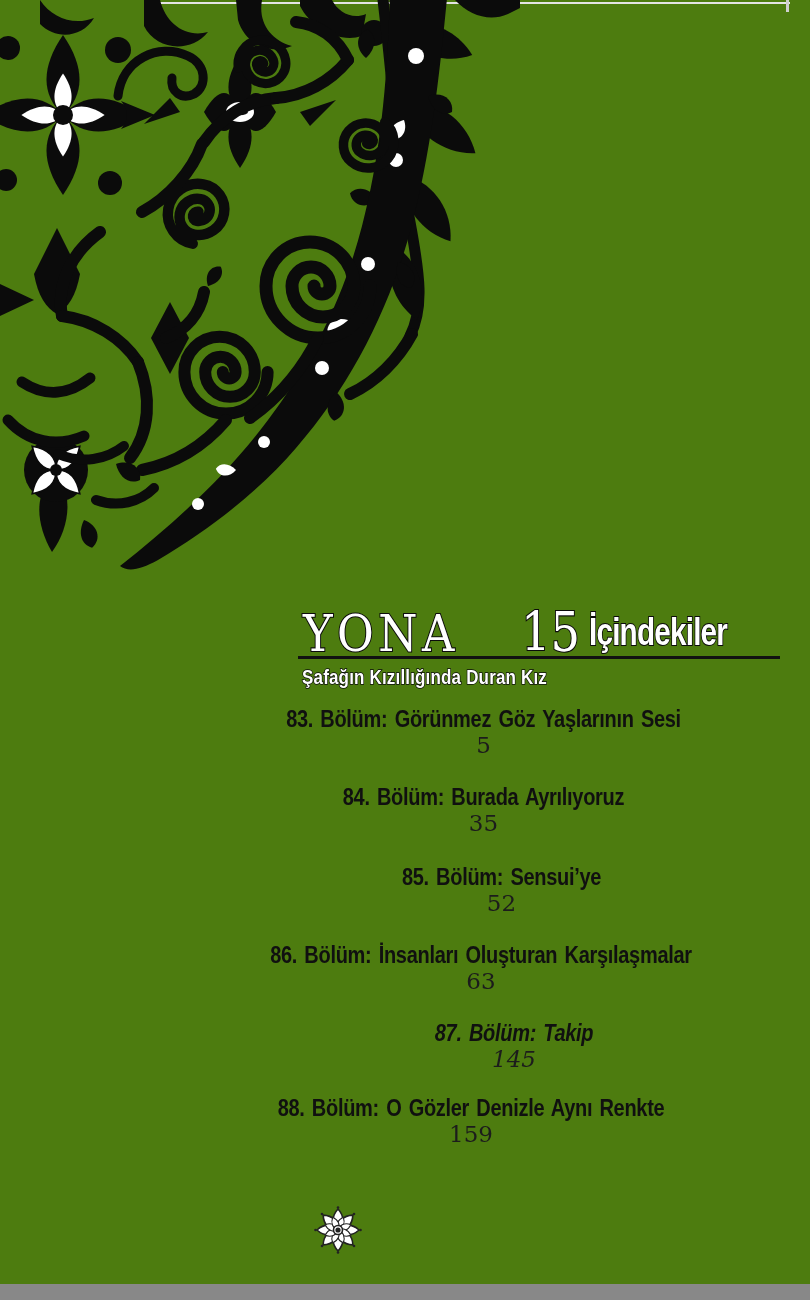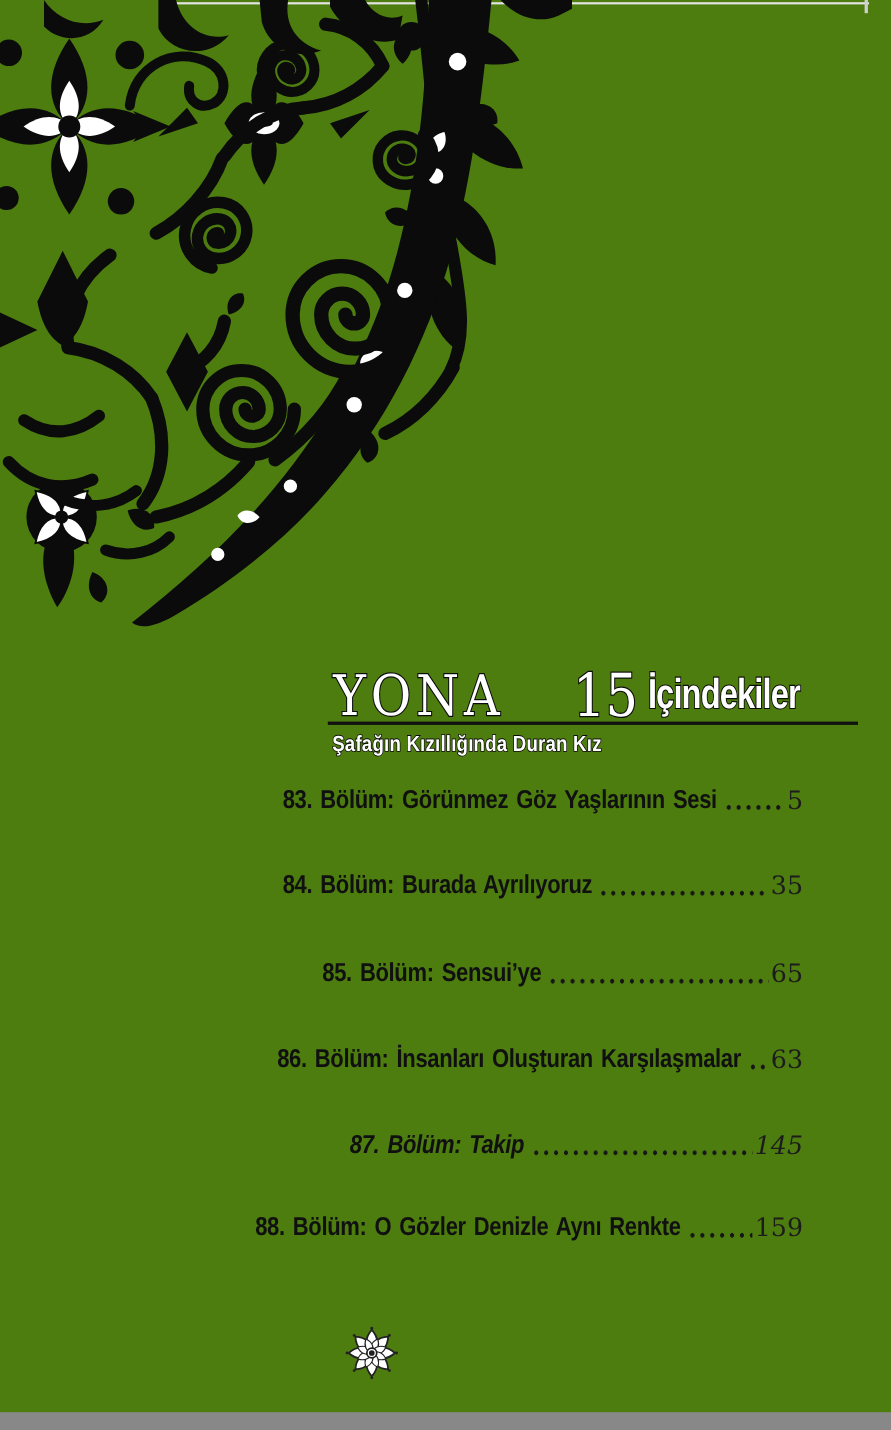--- a/index.html
+++ b/index.html
@@ -44,23 +44,23 @@
   #subtitle{
     position:absolute;left:302px;top:666px;
     font-size:20px;font-weight:bold;line-height:1.1;
     letter-spacing:0.2px;
     transform:scaleX(0.85);transform-origin:left top;
     -webkit-text-stroke:1.5px #0b0b0b;
   }
   
   .toc-row{
     position:absolute;
-    right:80px;
+    right:100px;
     height:30px;
-    display:flex;align-items:flex-end;
+    display:flex;align-items:center;flex-direction:column;
   }
   .toc-label{
     font-size:20px;font-weight:bold;color:#101010;
     letter-spacing:-0.3px;word-spacing:2px;
     white-space:nowrap;line-height:1.1;
     transform:scaleY(1.18);transform-origin:left bottom;
   }
   .dot-leader{
     flex:1 1 auto;
     height:6px;
@@ -224,21 +224,21 @@
     <span class="toc-page">5</span>
   </div>
   <div class="toc-row" style="left:257px;top:788px;">
     <span class="toc-label">84. Bölüm: Burada Ayrılıyoruz</span>
     <span class="dot-leader"></span>
     <span class="toc-page">35</span>
   </div>
   <div class="toc-row" style="left:293px;top:868px;">
     <span class="toc-label">85. Bölüm: Sensui’ye</span>
     <span class="dot-leader"></span>
-    <span class="toc-page">65</span>
+    <span class="toc-page">52</span>
   </div>
   <div class="toc-row" style="left:252px;top:946px;">
     <span class="toc-label">86. Bölüm: İnsanları Oluşturan Karşılaşmalar</span>
     <span class="dot-leader"></span>
     <span class="toc-page">63</span>
   </div>
   <div class="toc-row" style="left:318px;top:1024px;font-style:italic;">
     <span class="toc-label">87. Bölüm: Takip</span>
     <span class="dot-leader"></span>
     <span class="toc-page">145</span>

